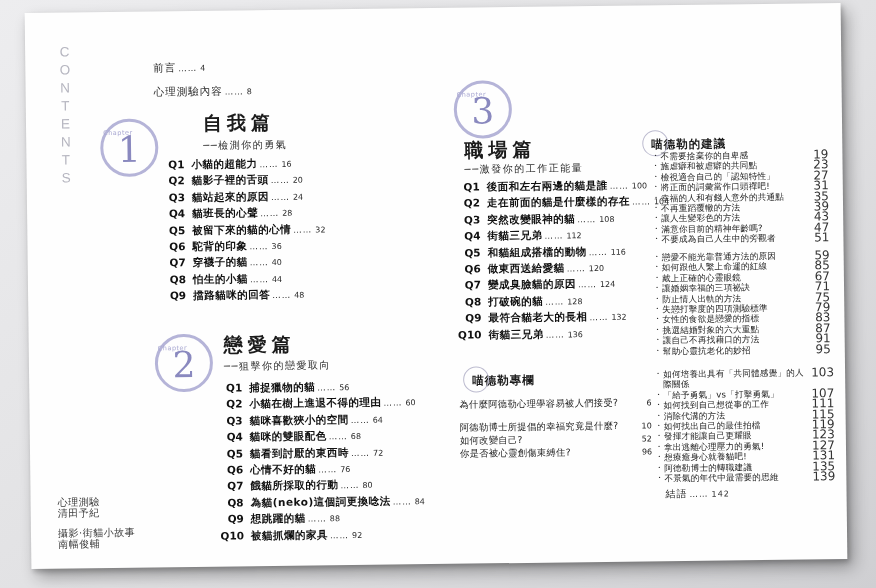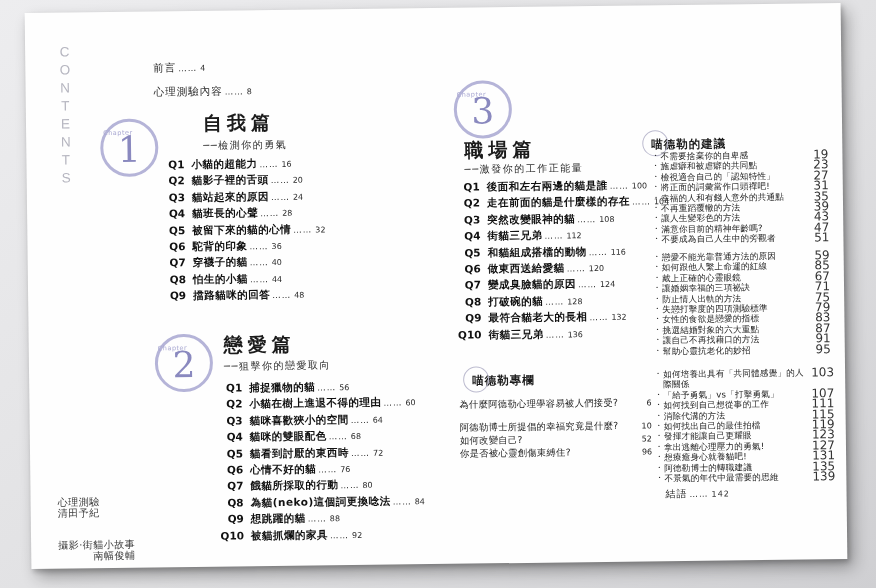--- a/index.html
+++ b/index.html
@@ -52,21 +52,21 @@
   .col-list { width:192px; }
   .col-row { display:flex; align-items:baseline; font-size:9.3px; line-height:11px; color:#222; }
   .col-row:nth-child(2) { margin-top:11px; }
   .col-row:nth-child(n+3) { margin-top:1px; }
   .col-title { flex:1; letter-spacing:0.3px; }
   .col-page { flex:none; width:18px; text-align:right; font-size:8px; }
 
   .ending { display:flex; align-items:center; font-size:10px; color:#2a2a2a; letter-spacing:1px; }
 
   .credits { font-size:10px; line-height:10.5px; color:#3a3a3a; letter-spacing:0.5px; }
-  .cred-group + .cred-group { margin-top:22px;text-align:right; }
+  .cred-group + .cred-group { margin-top:10px; }
 </style>
 </head>
 <body>
 
 <div class="stage">
   <div class="sheet">
 
     <div class="abs vert" style="left:32px;top:32px;">CONTENTS</div>
 
     <div class="abs" style="left:128px;top:50px;">

